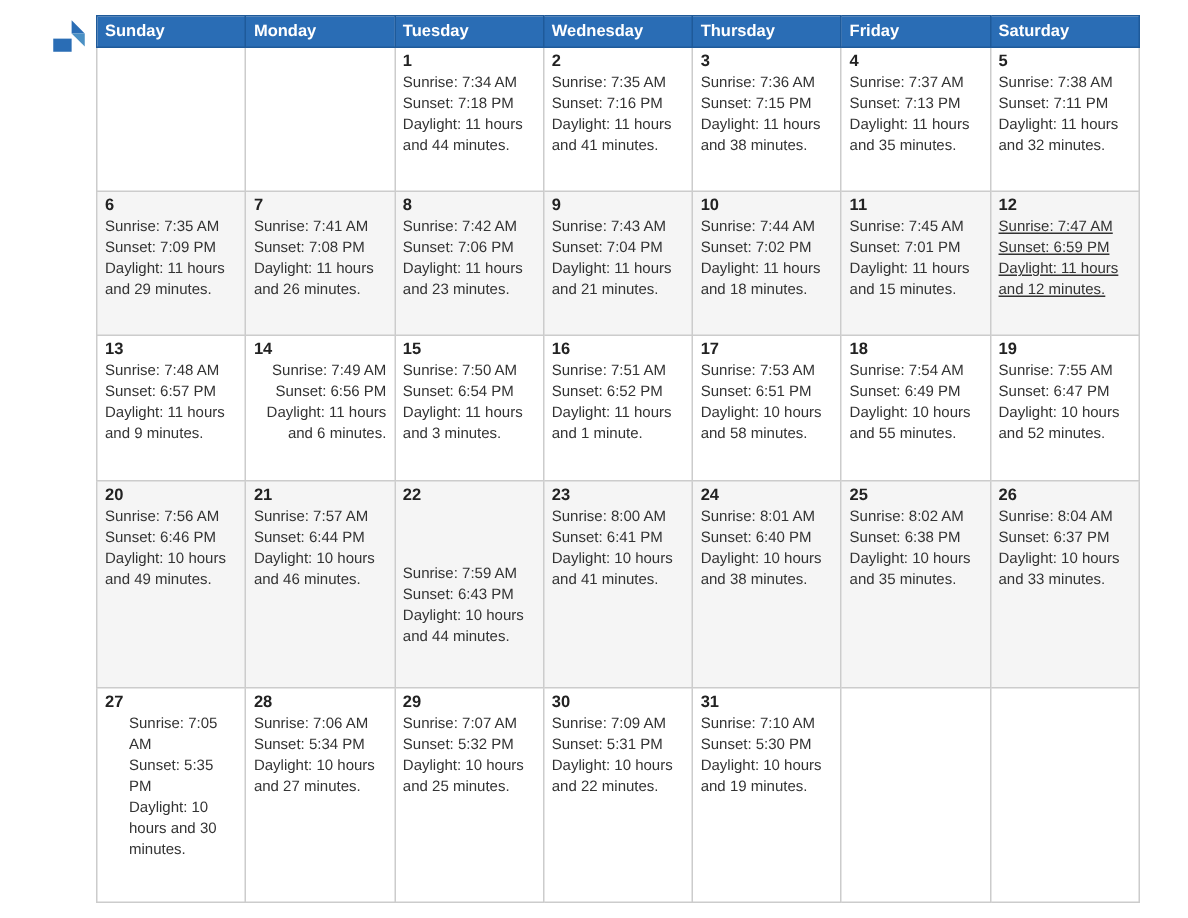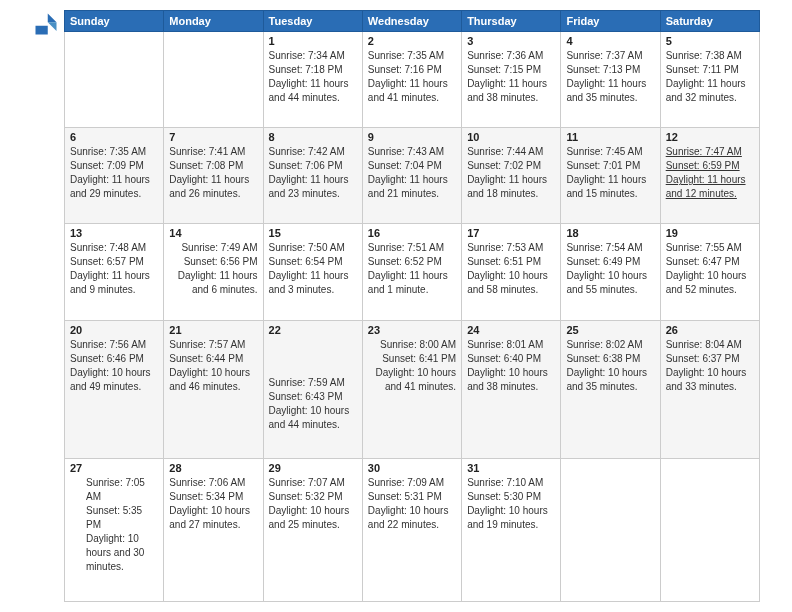--- a/index.html
+++ b/index.html
@@ -275,21 +275,21 @@
 Daylight: 10 hours and 46 minutes.</div>
           </td>
           <td>
             <div class="day-number">22</div>
             <div class="day-info" style="white-space: pre-line; margin-top: 40px;">Sunrise: 7:59 AM
 Sunset: 6:43 PM
 Daylight: 10 hours and 44 minutes.</div>
           </td>
           <td>
             <div class="day-number">23</div>
-            <div class="day-info" style="white-space: pre-line; text-align: right;">Sunrise: 8:00 AM
+            <div class="day-info" style="white-space: pre-line;">Sunrise: 8:00 AM
 Sunset: 6:41 PM
 Daylight: 10 hours and 41 minutes.</div>
           </td>
           <td>
             <div class="day-number">24</div>
             <div class="day-info" style="white-space: pre-line;">Sunrise: 8:01 AM
 Sunset: 6:40 PM
 Daylight: 10 hours and 38 minutes.</div>
           </td>
           <td>

